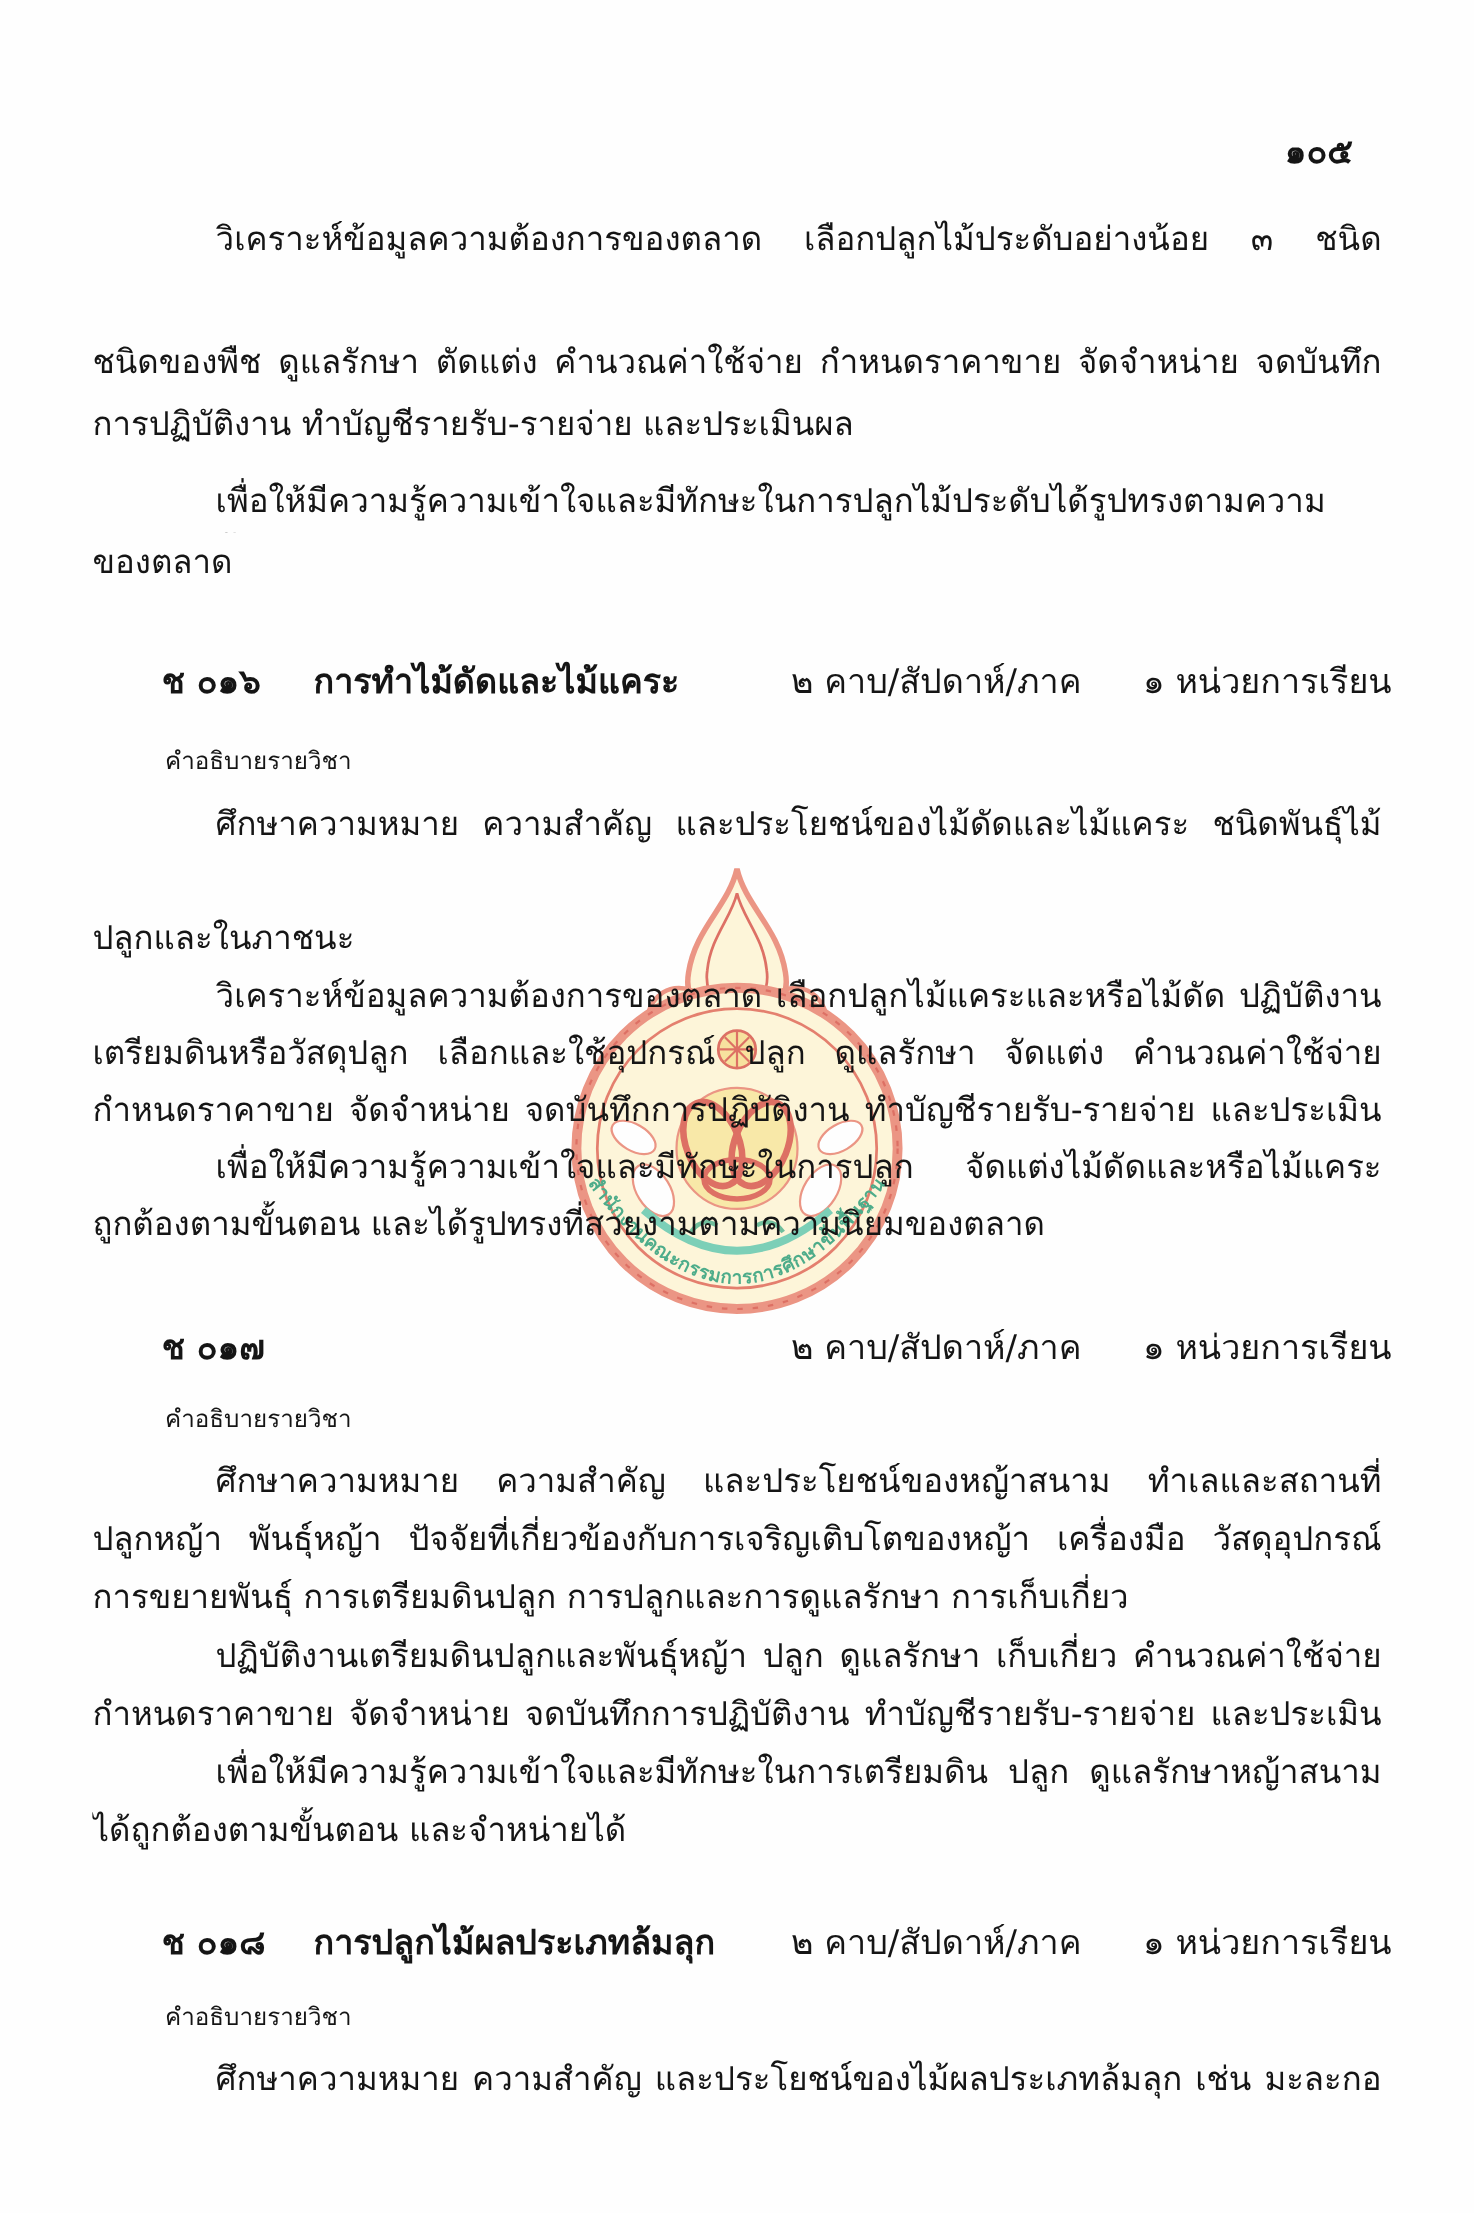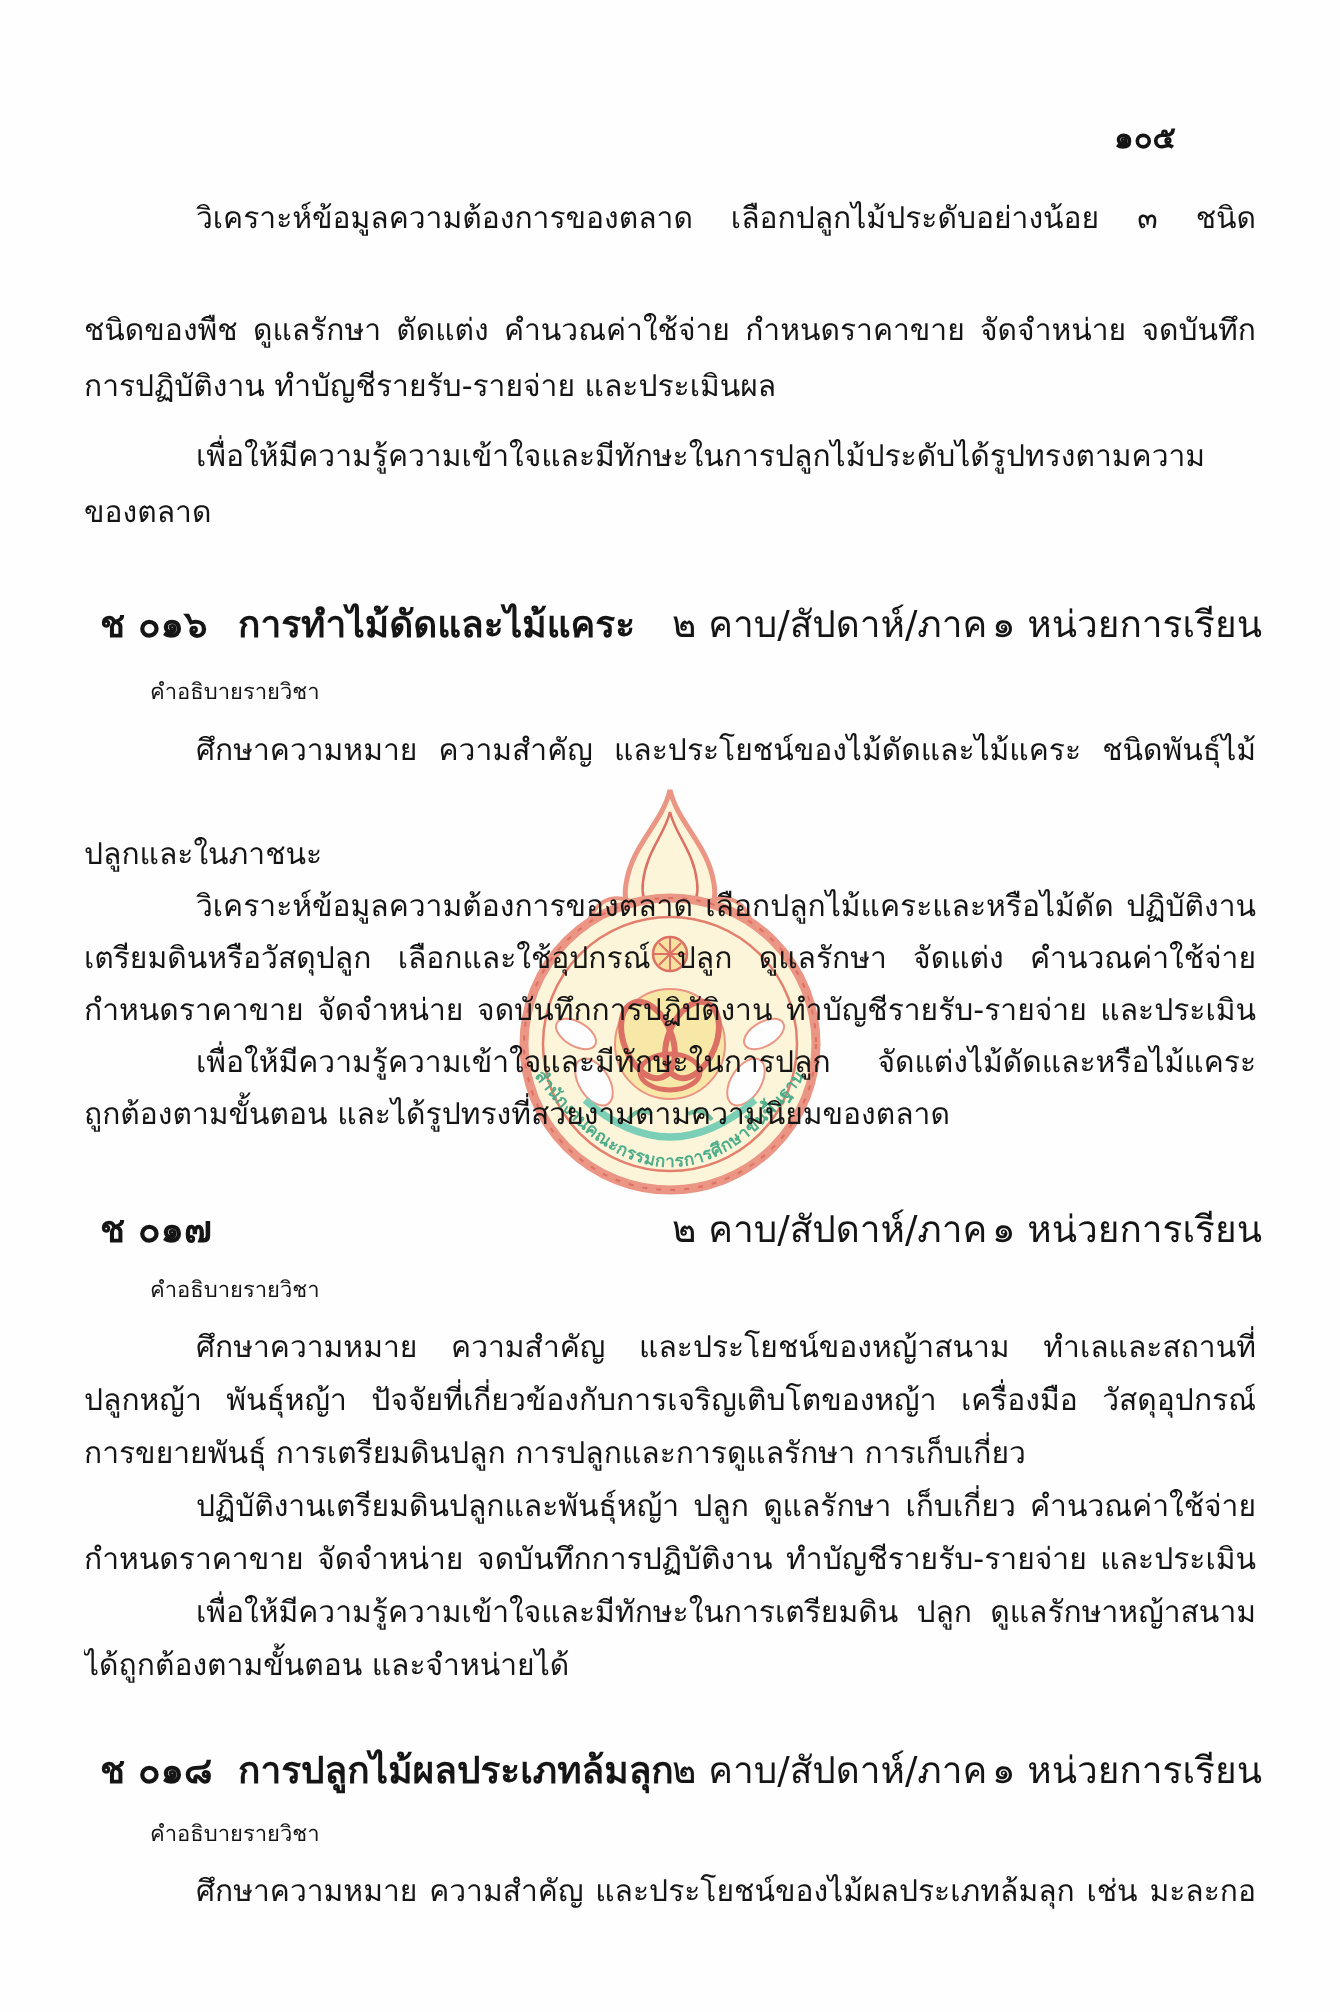--- a/index.html
+++ b/index.html
@@ -22,26 +22,26 @@
     overflow:hidden;
     white-space:normal;
     z-index:2;
     color:#151515;
   }
   .just{text-align:justify;text-align-last:justify;}
   .indent{padding-left:112px;width:1060px;}
   .pagenum{
     position:absolute;
     top:112px;left:1060px;width:170px;
-    text-align:center;
+    text-align:right;
     font-size:31px;font-weight:700;
     z-index:2;
   }
   .hrow{position:absolute;left:0;top:0;width:1340px;height:50px;z-index:2;}
-  .hrow span{position:absolute;font-size:37px;white-space:nowrap;}
+  .hrow span{position:absolute;font-size:31px;white-space:nowrap;margin-left:47px;}
   .hcode{left:100px;font-weight:700;}
   .htitle{left:238px;font-weight:700;}
   .hper{left:672px;font-weight:400;}
   .hunit{left:992px;font-weight:400;}
   .desclabel{
     position:absolute;left:150px;
     font-size:22px;font-weight:400;
     white-space:nowrap;z-index:2;
   }
   #watermark{

